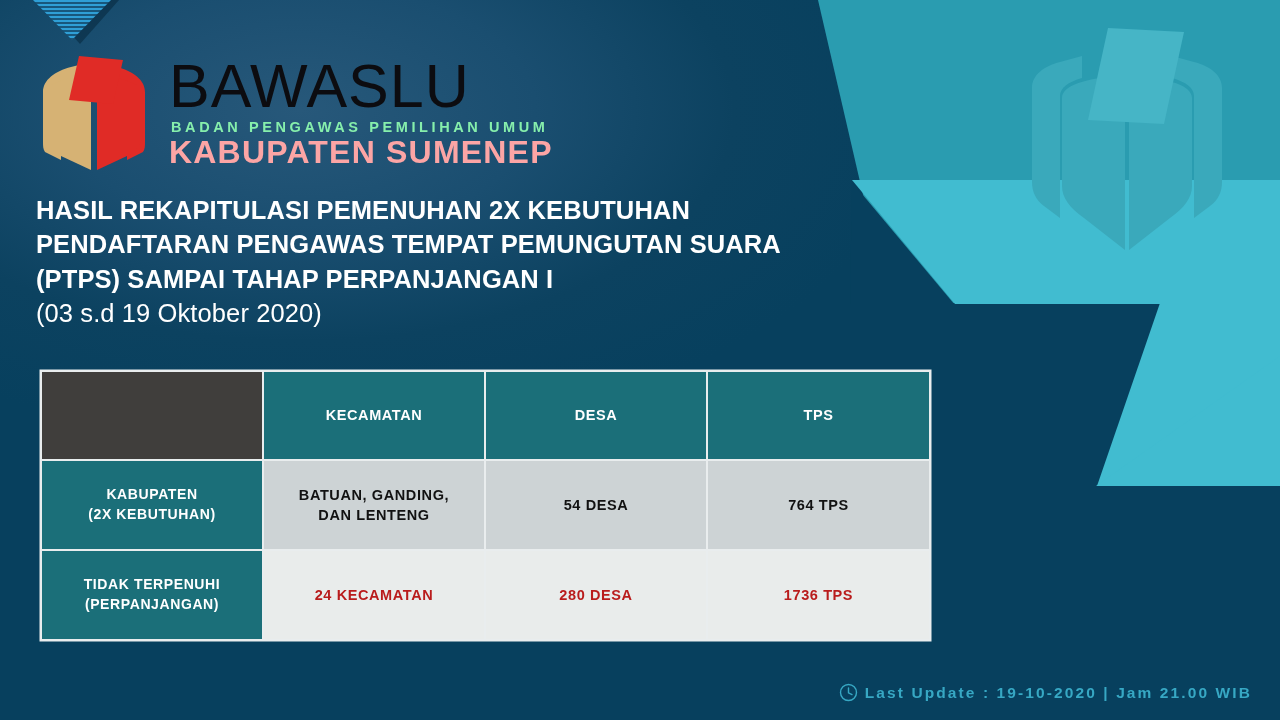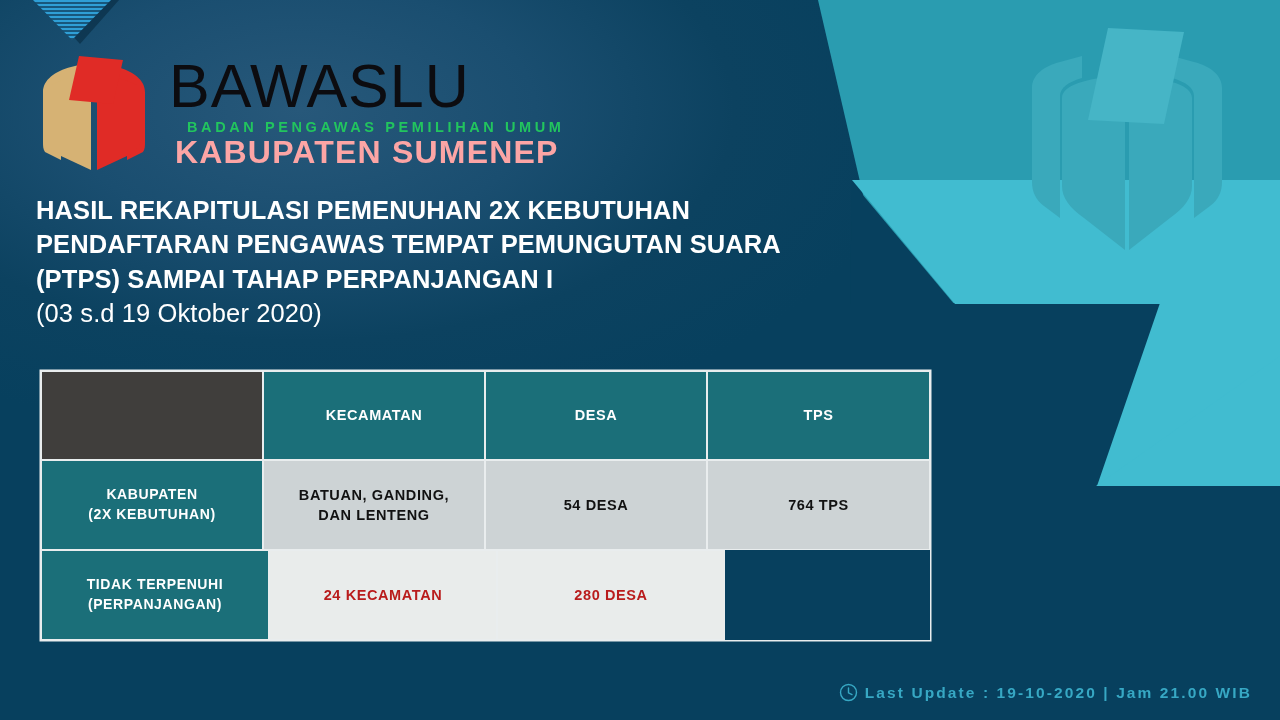--- a/index.html
+++ b/index.html
@@ -89,23 +89,23 @@
     font-size: 61px;
     font-weight: normal;
     letter-spacing: 1px;
     color: #0c0c10;
     font-family: "Liberation Sans", sans-serif;
   }
   .logo-sub {
     font-size: 14.5px;
     font-weight: bold;
     letter-spacing: 3.6px;
-    color: #22c55e;
+    color: #86efac;
     margin-top: 3px;
-    margin-left: 18px;
+    margin-left: 2px;
   }
   .logo-third {
     font-size: 32px;
     font-weight: bold;
     letter-spacing: 1.2px;
     color: #fca5a5;
     margin-top: 2px;
     text-align: center;
   }
 
@@ -248,20 +248,21 @@
 
     <div class="row row-2">
       <div class="cell c0 lbl-cell">
         <span>
           <span>TIDAK TERPENUHI</span><br>
           <span>(PERPANJANGAN)</span>
         </span>
       </div>
       <div class="cell c1 val-cell-b">24 KECAMATAN</div>
       <div class="cell c2 val-cell-b">280 DESA</div>
+      <div class="cell c3 val-cell-b">1736 TPS</div>
     </div>
 
   </div>
 
   <div class="footer">
     <svg class="clock-icon" width="19" height="19" viewBox="0 0 19 19">
       <circle cx="9.5" cy="9.5" r="8" fill="none" stroke="#37a8c4" stroke-width="1.4"></circle>
       <path d="M9.5 5 L9.5 9.8 L13 11.6" fill="none" stroke="#37a8c4" stroke-width="1.4" stroke-linecap="round"></path>
     </svg>
     <span>Last Update : 19-10-2020 | Jam 21.00 WIB</span>

